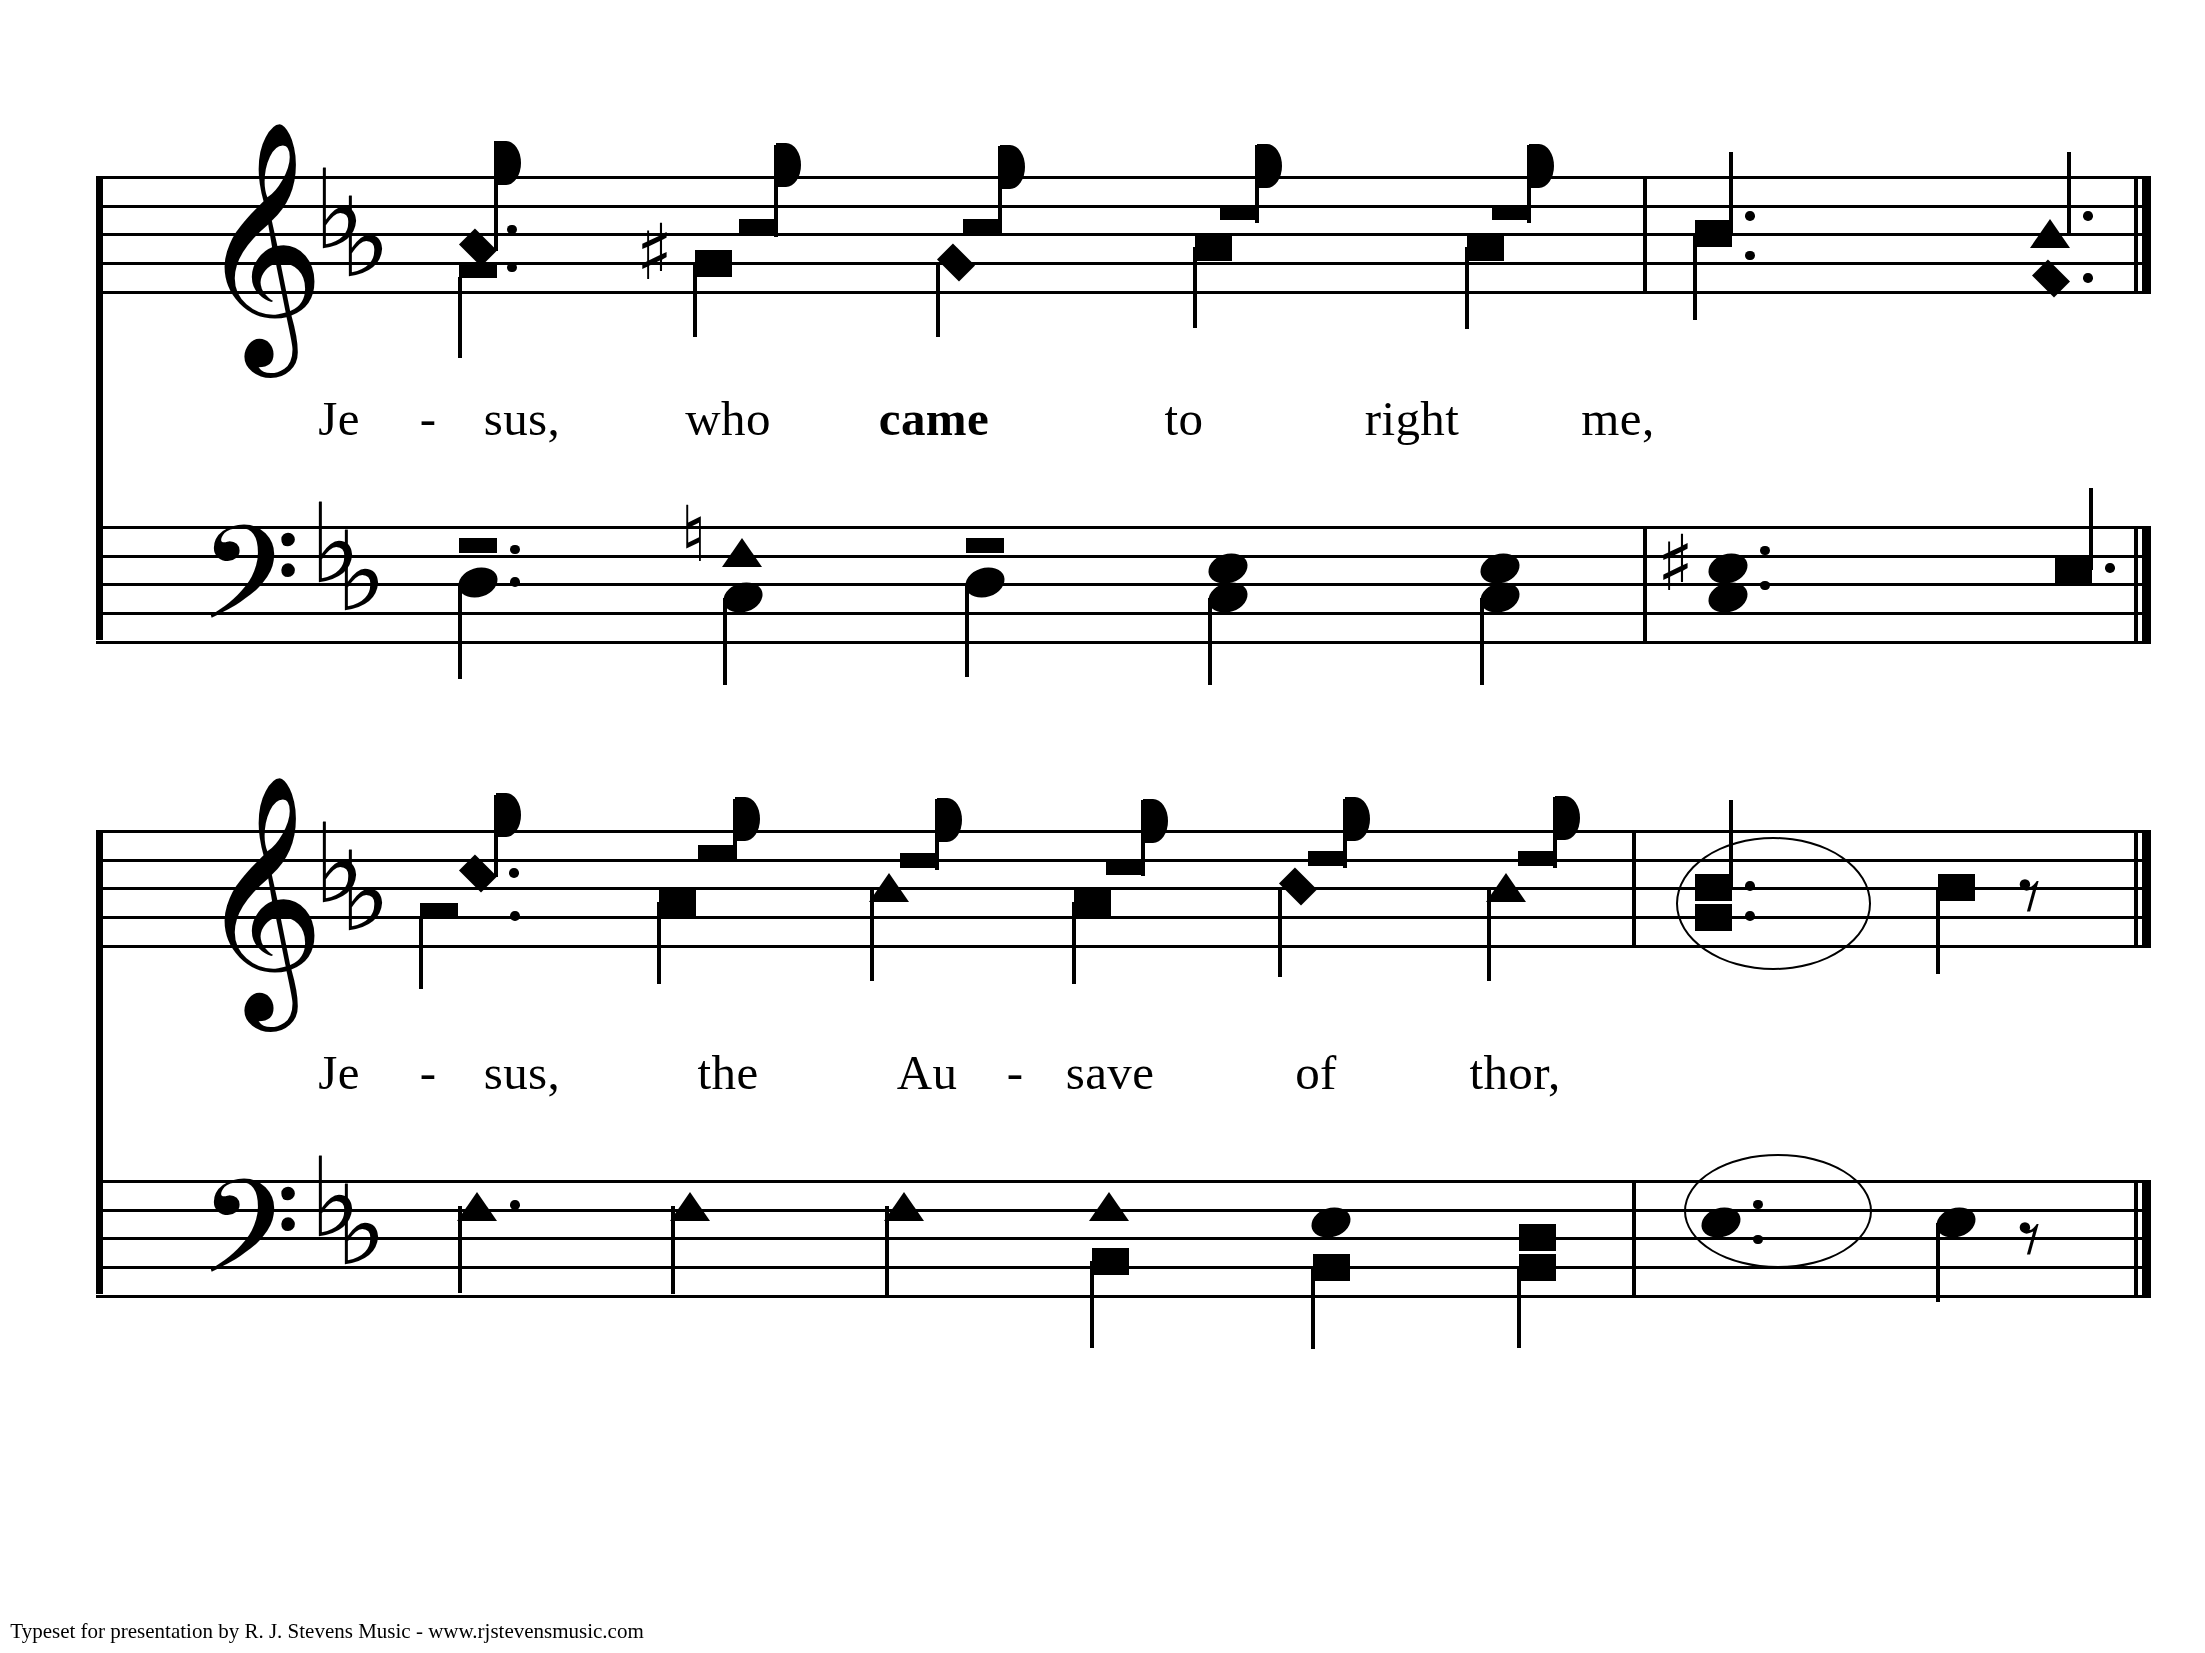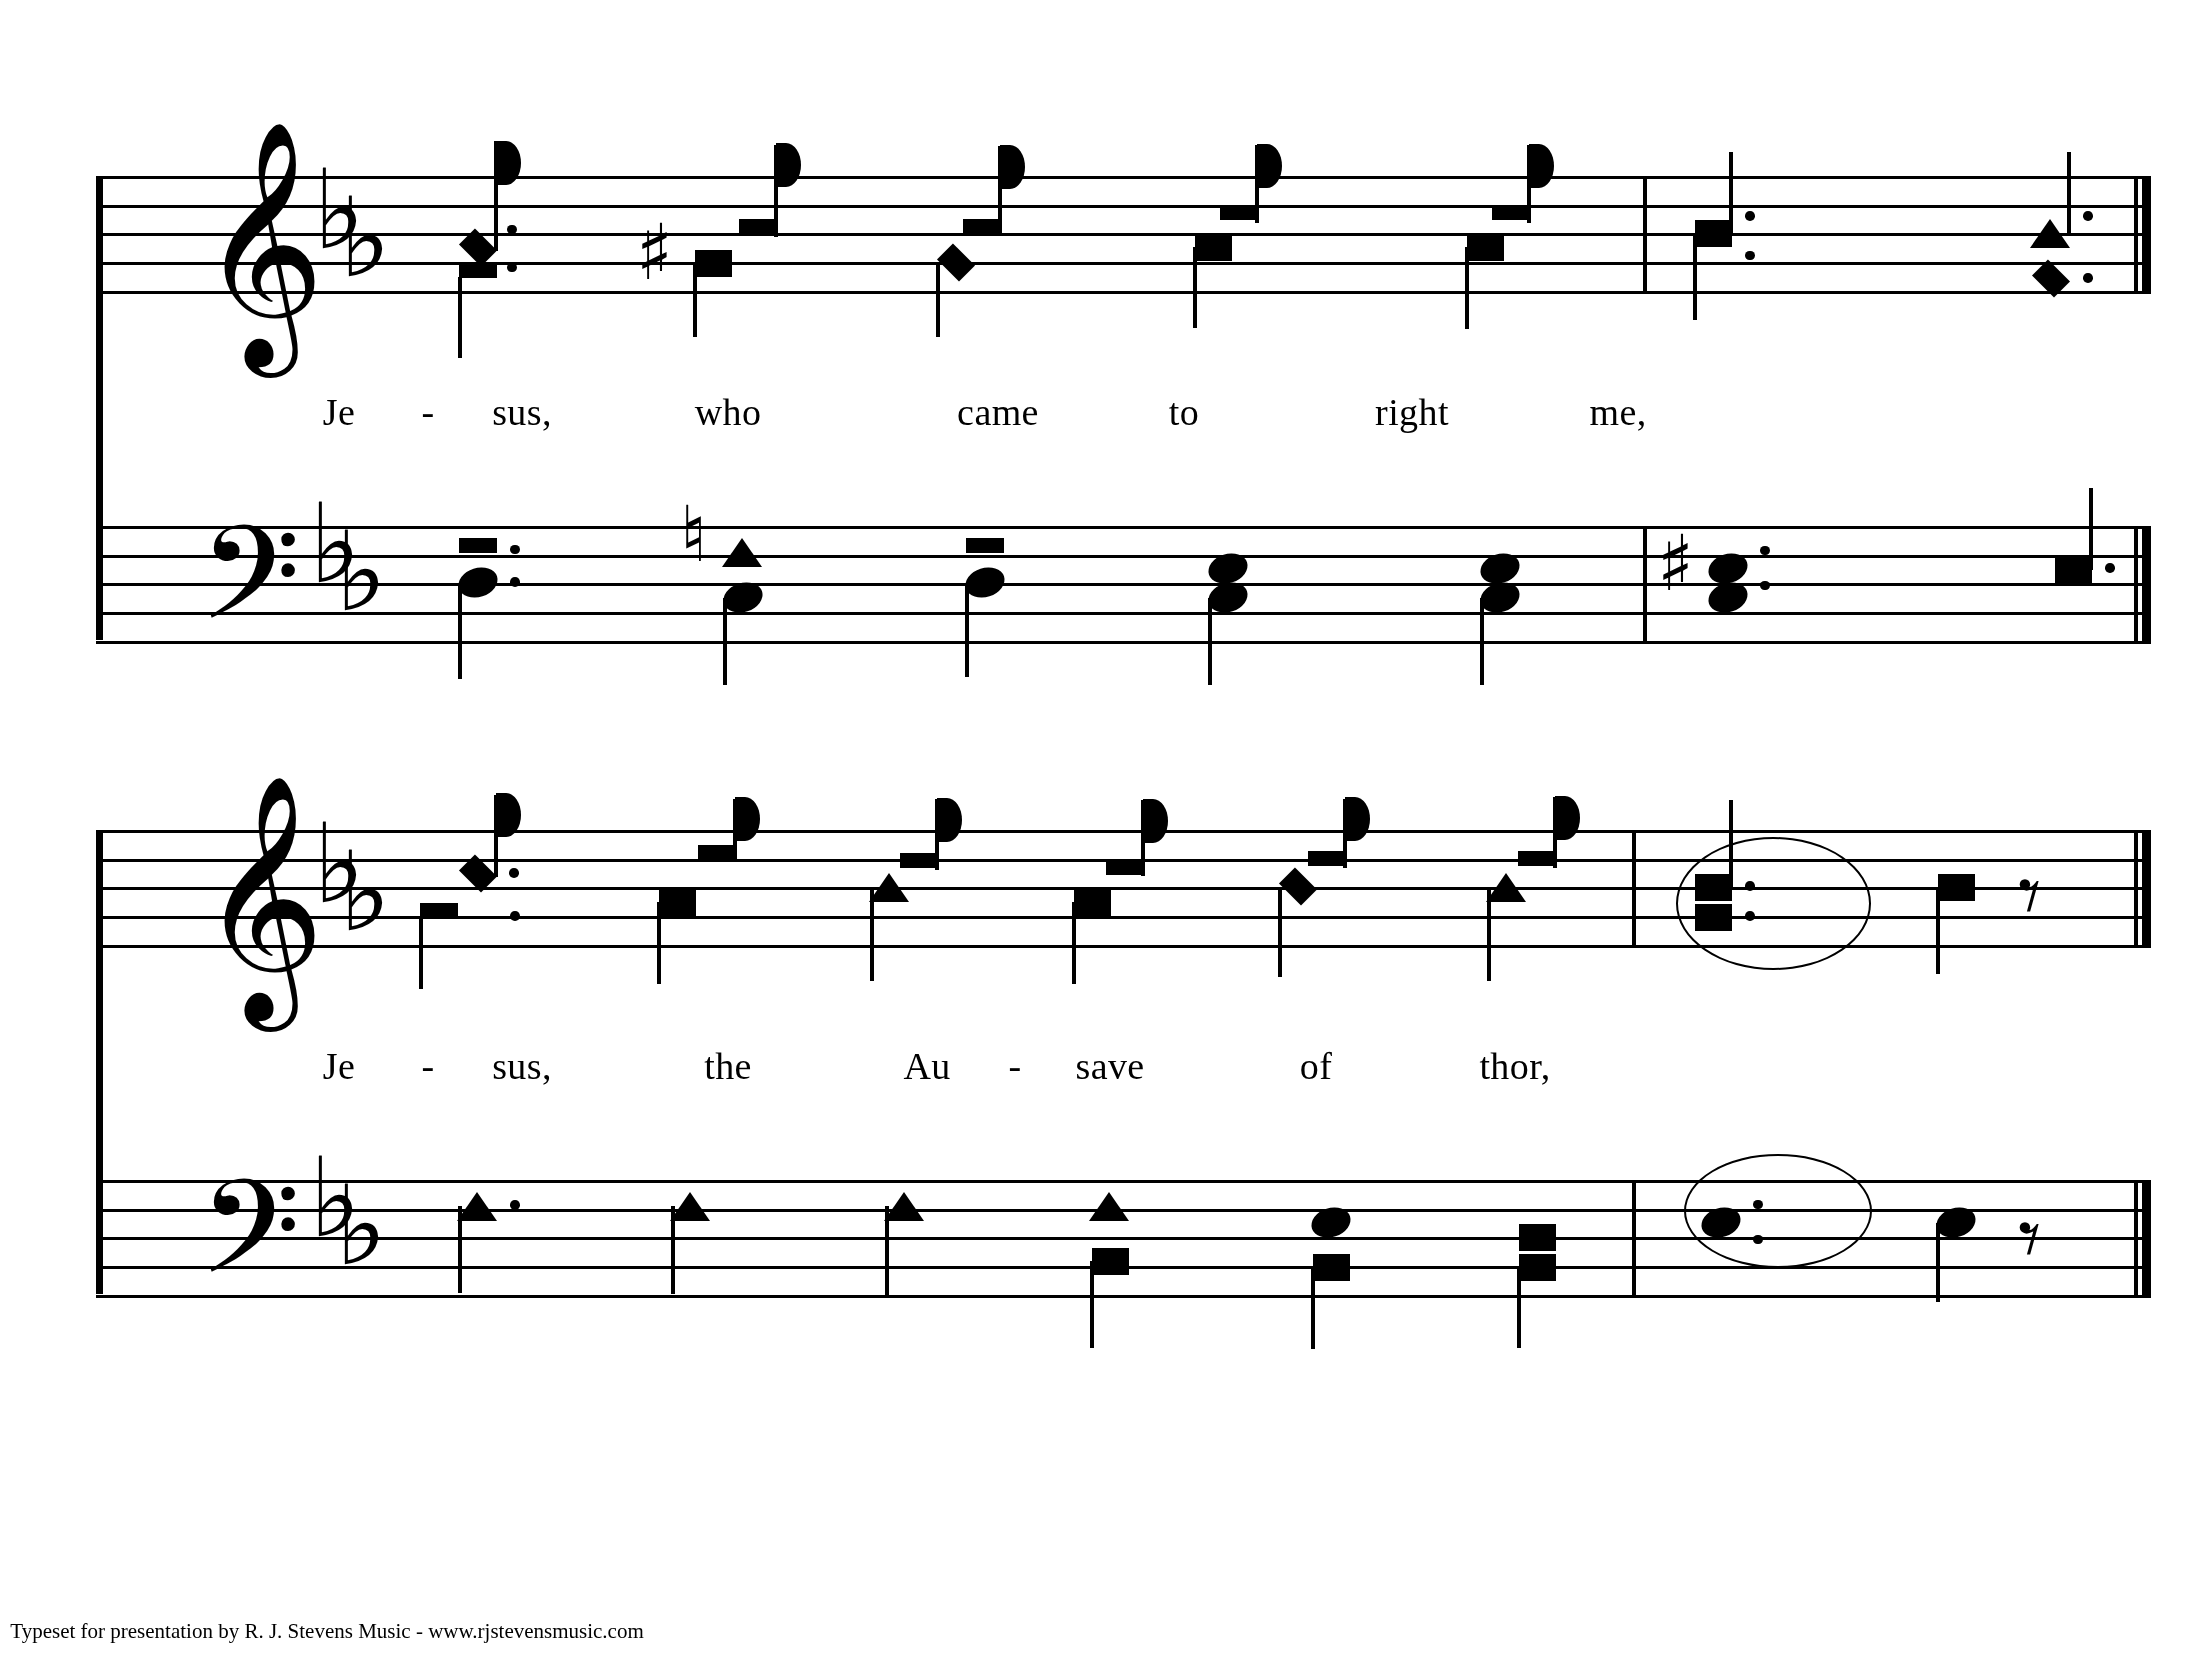--- a/index.html
+++ b/index.html
@@ -199,21 +199,21 @@
     border-radius: 50%;
     background: transparent;
   }
 
   
   .lyric-line {
     position: absolute;
     left: 0;
     width: 2051px;
     height: 59px;
-    font-size: 38px;
+    font-size: 49px;
     letter-spacing: 0.4px;
   }
   .lyric {
     position: absolute;
     white-space: nowrap;
     transform: translateX(-50%);
   }
 
   
   .footer {
@@ -325,21 +325,21 @@
 
       <div class="final-bar-thin" style="left:2038px; top:0px; height:118px;"></div>
       <div class="final-bar-thick" style="left:2046px; top:0px; height:118px;"></div>
     </div>
 
     <div class="lyric-line" style="top:265px;">
       <span class="lyric" style="left:243px;">Je</span>
       <span class="lyric" style="left:332px;">-</span>
       <span class="lyric" style="left:426px;">sus,</span>
       <span class="lyric" style="left:632px;">who</span>
-      <span class="lyric" style="left:902px;">came</span>
+      <span class="lyric" style="left:838px;font-weight:bold;">came</span>
       <span class="lyric" style="left:1088px;">to</span>
       <span class="lyric" style="left:1316px;">right</span>
       <span class="lyric" style="left:1522px;">me,</span>
     </div>
 
     <div class="staff staff-bass">
       <div class="line l0"></div>
       <div class="line l1"></div>
       <div class="line l2"></div>
       <div class="line l3"></div>

